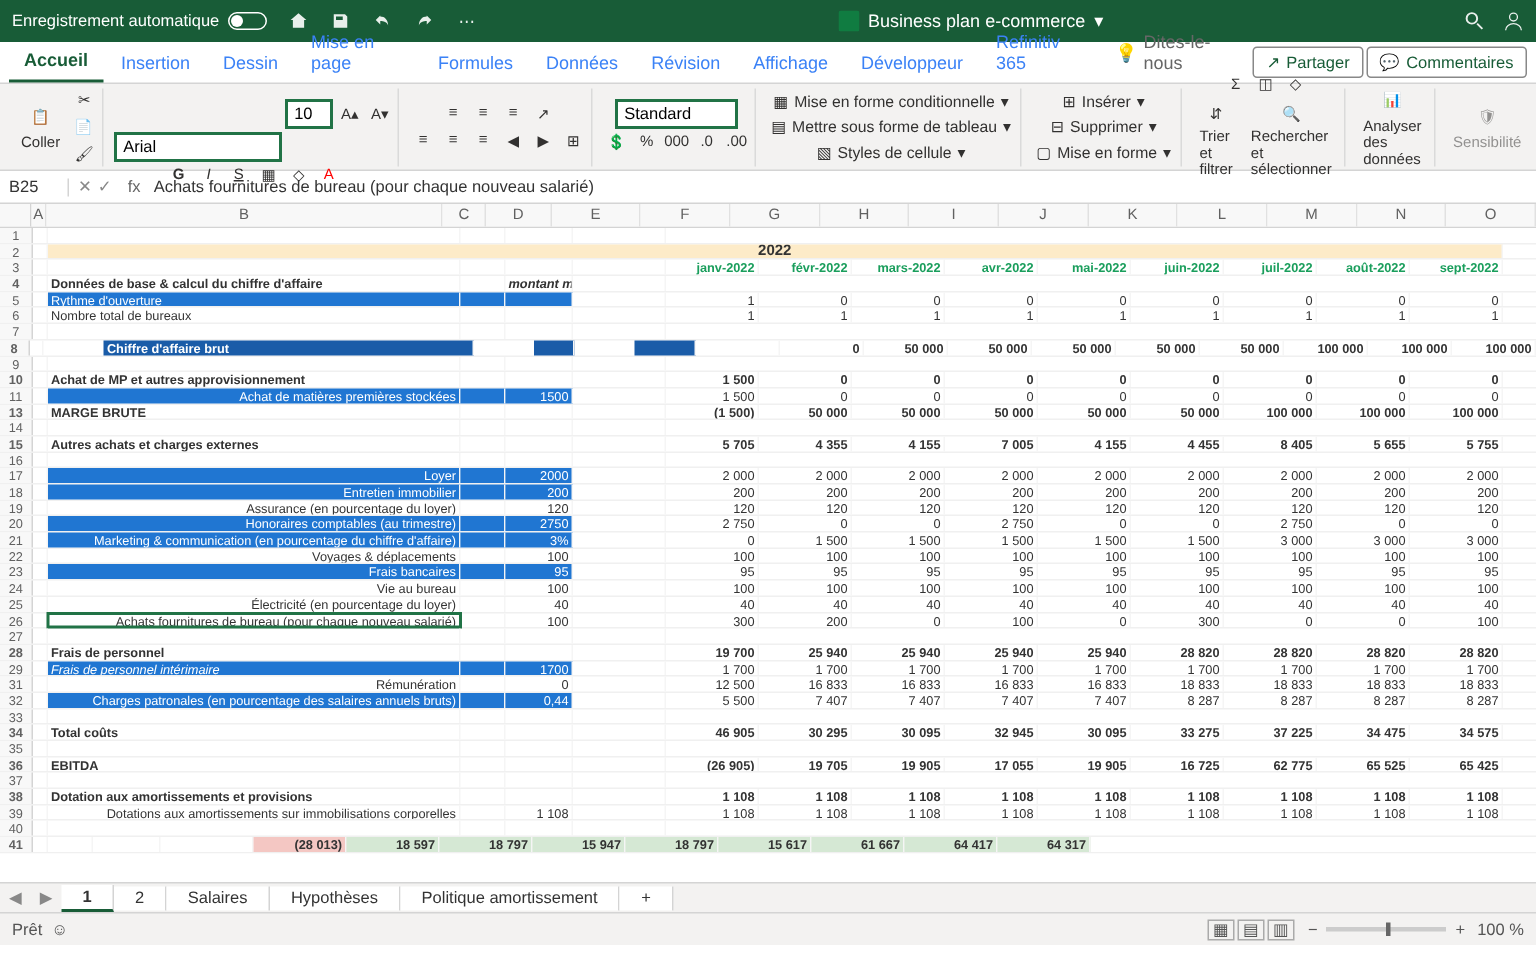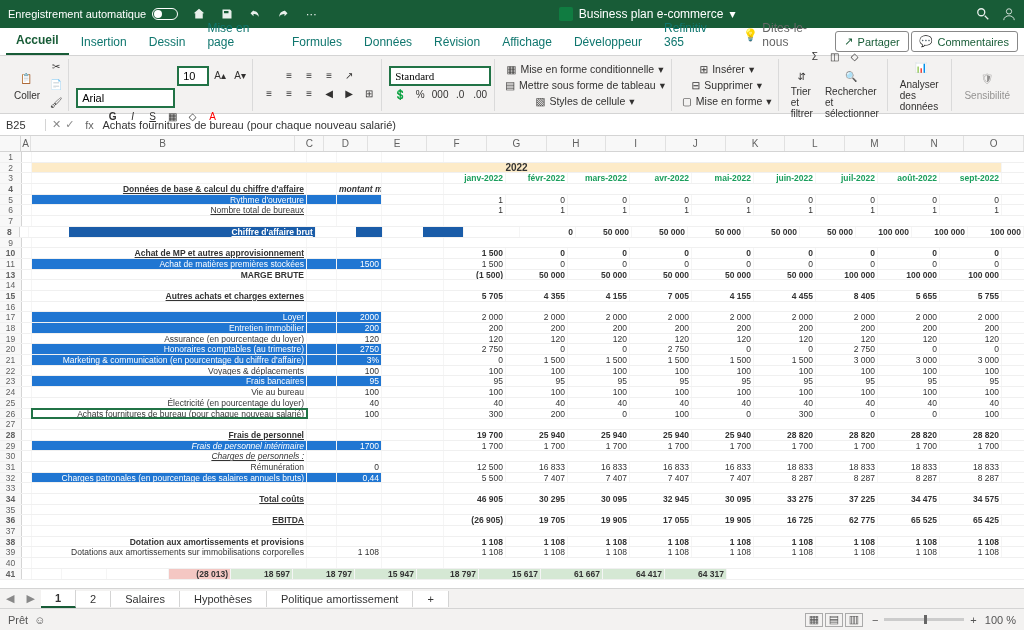--- a/index.html
+++ b/index.html
@@ -10,21 +10,21 @@
 .titlebar .auto { display:flex; align-items:center; gap:6px; }
 .titlebar .toggle { width:26px; height:12px; border:1px solid #fff; border-radius:6px; position:relative; }
 .titlebar .toggle:before { content:''; position:absolute; left:1px; top:1px; width:8px; height:8px; background:#fff; border-radius:50%; }
 .titlebar .ico { width:14px; height:14px; opacity:.9; display:inline-flex; align-items:center; justify-content:center; }
 .titlebar .center { flex:1; text-align:center; display:flex; align-items:center; justify-content:center; gap:6px; font-size:12px; }
 .titlebar .right { display:flex; gap:12px; }
 .titlebar svg { fill:#fff; }
 
 
 .menubar { height:28px; background:#fff; border-bottom:1px solid #d4d4d4; display:flex; align-items:flex-end; padding:0 6px; gap:2px; font-size:12px; }
-.menubar .tab { padding:6px 10px; cursor:pointer; color:#0f766e; }
+.menubar .tab { padding:6px 10px; cursor:pointer; color:#3b82f6; }
 .menubar .tab.active { color:#185c37; border-bottom:2px solid #185c37; font-weight:600; }
 .menubar .spacer { flex:1; }
 .menubar .share { border:1px solid #888; border-radius:3px; padding:3px 8px; margin-bottom:3px; display:flex; align-items:center; gap:4px; color:#185c37; font-size:11px; }
 .menubar .bulb { display:flex; align-items:center; gap:4px; padding:6px 10px; color:#666; }
 
 
 .ribbon { height:58px; background:#f3f2f1; border-bottom:1px solid #d4d4d4; display:flex; align-items:center; padding:2px 6px; gap:4px; font-size:10px; color:#323130; }
 .ribgrp { display:flex; flex-direction:column; align-items:center; gap:2px; padding:0 4px; border-right:1px solid #dadada; height:52px; justify-content:center; }
 .ribgrp.norule { border-right:none; }
 .ribgrp .row { display:flex; align-items:center; gap:4px; }
@@ -52,21 +52,21 @@
 .r { display:flex; height:10.7px; font-size:8.5px; line-height:10.7px; border-bottom:1px solid #f0f0f0; }
 .r .rn { width:22px; border-right:1px solid #d4d4d4; text-align:center; background:#f8f8f8; color:#616161; font-size:8.5px; }
 .c { border-right:1px solid #f5f5f5; padding:0 2px; overflow:hidden; white-space:nowrap; }
 .cB { width:275px; text-align:right; }
 .cC { width:30px; text-align:right; }
 .cD { width:45px; text-align:right; }
 .cM { width:62px; text-align:right; }
 .cA { width:10px; }
 
 .bold { font-weight:700; }
-.left { text-align:right;text-decoration:underline; }
+.left { text-align:left; }
 .ital { font-style:italic; }
 .yr { background:#fdebc8; text-align:center !important; font-weight:700; font-size:10px; }
 .mh { color:#1a9e5c; font-weight:700; }
 .bluefill { background:#2076d2; color:#fff; }
 .bluedk { background:#1a5ca8; color:#fff;margin-left:40px; }
 .redfill { background:#f4c7c3; }
 .grnfill { background:#d5e8d4; }
 .sel { outline:2px solid #217346; outline-offset:-1px; }
 
 
@@ -166,21 +166,21 @@
       </div>
       <div style="display:flex;flex-direction:column;gap:2px">
         <span class="mini">✂</span>
         <span class="mini">📄</span>
         <span class="mini">🖌</span>
       </div>
     </div>
   </div>
   <div class="ribgrp">
     <div class="row">
-      <input class="sel" style="width: 97px; margin-top: 44px;" value="Arial">
+      <input class="sel" style="width: 110px; margin-top: 44px;" value="Arial">
       <input class="sel" style="width: 30px;" value="10">
       <span class="mini">A▴</span>
       <span class="mini">A▾</span>
     </div>
     <div class="row">
       <span class="mini">
           <b>G</b>
         </span>
       <span class="mini">
           <i>I</i>
@@ -206,21 +206,21 @@
         <span class="mini">≡</span>
         <span class="mini">≡</span>
         <span class="mini">≡</span>
         <span class="mini">◀</span>
         <span class="mini">▶</span>
         <span class="mini">⊞</span>
       </div>
   </div>
   <div class="ribgrp">
     <div class="row">
-        <input class="sel" style="width: 100px; font-family: Liberation Serif, serif;" value="Standard">
+        <input class="sel" style="width: 80px;" value="Standard">
       </div>
     <div class="row">
         <span class="mini">💲</span>
         <span class="mini">%</span>
         <span class="mini">000</span>
         <span class="mini">.0</span>
         <span class="mini">.00</span>
       </div>
   </div>
   <div class="ribgrp">
@@ -689,28 +689,20 @@
         <div class="c cM">1 700</div>
         <div class="c cM">1 700</div>
         <div class="c cM">1 700</div>
         <div class="c cM">1 700</div>
         <div class="c cM">1 700</div>
         <div class="c cM">1 700</div>
         <div class="c cM">1 700</div>
         <div class="c cM">1 700</div>
       </div>
       <div class="r">
-        <div class="rn">30</div>
-        <div class="c cA"></div>
-        <div class="c cB left ital">Charges de personnels :</div>
-        <div class="c cC"></div>
-        <div class="c cD"></div>
-        <div class="c cM"></div>
-      </div>
-      <div class="r">
         <div class="rn">31</div>
         <div class="c cA"></div>
         <div class="c cB">Rémunération</div>
         <div class="c cC"></div>
         <div class="c cD">0</div>
         <div class="c cM"></div>
         <div class="c cM">12 500</div>
         <div class="c cM">16 833</div>
         <div class="c cM">16 833</div>
         <div class="c cM">16 833</div>

